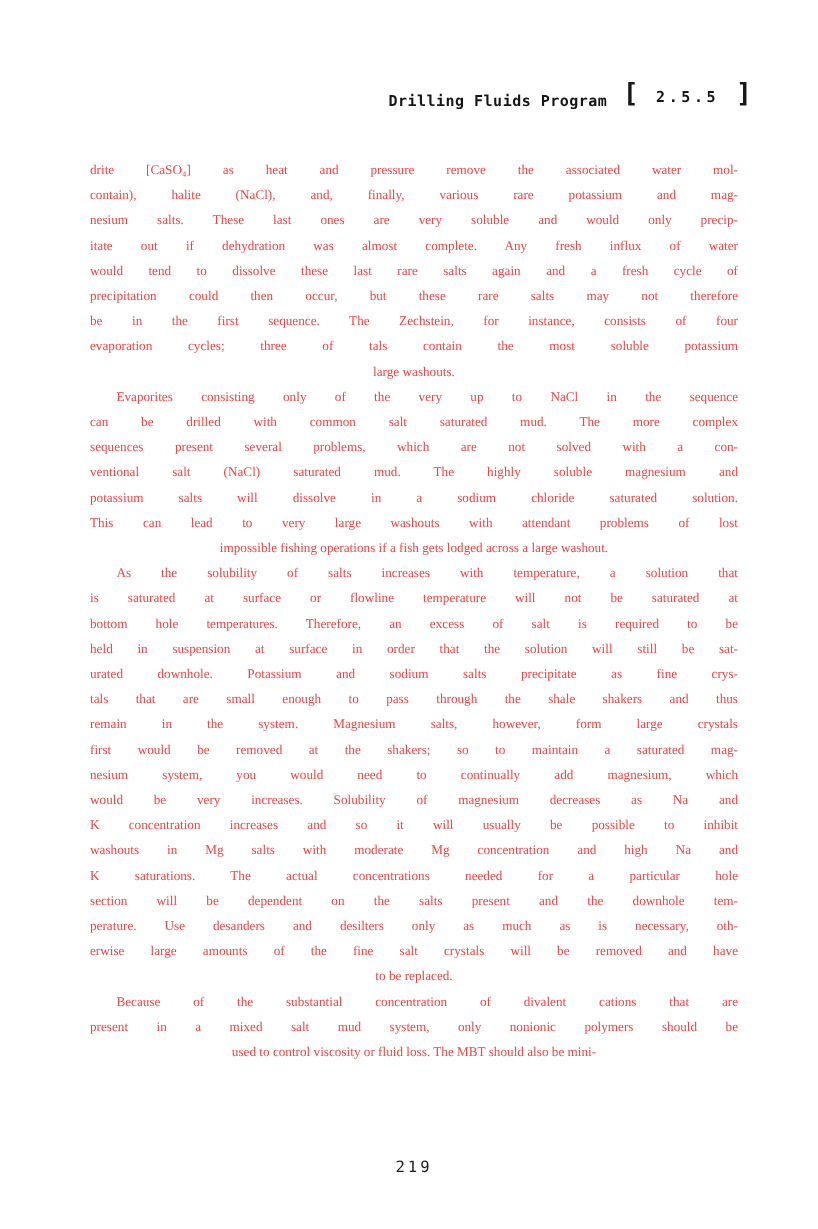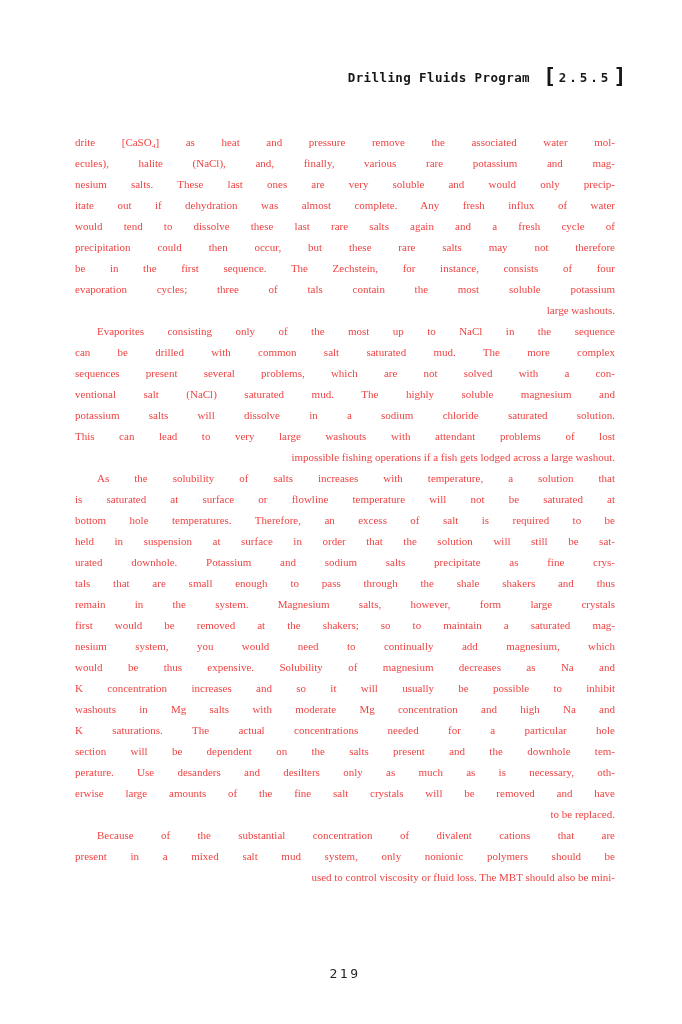--- a/index.html
+++ b/index.html
@@ -14,21 +14,21 @@
     overflow: hidden;
   }
 
   
   .running-header {
     position: absolute;
     top: 63px;
     right: 55px;
     height: 28px;
     display: flex;
-    align-items: center;
+    align-items: flex-end;
     font-family: "DejaVu Sans Mono", "Liberation Mono", monospace;
     font-weight: bold;
     font-size: 12.5px;
     letter-spacing: 0.4px;
     color: #171717;
     white-space: nowrap;
   }
   .rh-section {
     margin-left: 13px;
     display: flex;
@@ -36,21 +36,21 @@
   }
   .bracket {
     font-size: 22px;
     font-weight: 600;
     line-height: 1;
     position: relative;
     top: -1px;
   }
   .section-num {
     letter-spacing: 3px;
-    margin: 0 2px;
+    margin: 0 14px;
   }
 
   
   .body-text {
     position: absolute;
     left: 75px;
     top: 132px;
     width: 540px;
     font-size: 11px;
     line-height: 21px;
@@ -61,21 +61,21 @@
     height: 21px;
     overflow: hidden;
     text-align: justify;
   }
   .line::after {
     content: "";
     display: inline-block;
     width: 100%;
     height: 0;
   }
-  .line.last { text-align: right; }
+  .line.last { text-align: center; }
   .line.last::after { content: none; }
   .line.indent { text-indent: 22px; }
 
   
   .page-number {
     position: absolute;
     left: 75px;
     top: 966px;
     width: 540px;
     text-align: center;
@@ -94,45 +94,45 @@
     <span class="rh-title">Drilling Fluids Program</span>
     <span class="rh-section">
       <span class="bracket">[</span>
       <span class="section-num">2.5.5</span>
       <span class="bracket">]</span>
     </span>
   </div>
 
   <div class="body-text" id="body-text">
       <div class="line">drite [CaSO₄] as heat and pressure remove the associated water mol-</div>
-      <div class="line">ecules), halite (NaCl), and, finally, various rare potassium and mag-</div>
+      <div class="line">contain), halite (NaCl), and, finally, various rare potassium and mag-</div>
       <div class="line">nesium salts. These last ones are very soluble and would only precip-</div>
       <div class="line">itate out if dehydration was almost complete. Any fresh influx of water</div>
       <div class="line">would tend to dissolve these last rare salts again and a fresh cycle of</div>
       <div class="line">precipitation could then occur, but these rare salts may not therefore</div>
       <div class="line">be in the first sequence. The Zechstein, for instance, consists of four</div>
       <div class="line">evaporation cycles; three of tals contain the most soluble potassium</div>
       <div class="line last">large washouts.</div>
-      <div class="line indent">Evaporites consisting only of the most up to NaCl in the sequence</div>
+      <div class="line indent">Evaporites consisting only of the very up to NaCl in the sequence</div>
       <div class="line">can be drilled with common salt saturated mud. The more complex</div>
       <div class="line">sequences present several problems, which are not solved with a con-</div>
       <div class="line">ventional salt (NaCl) saturated mud. The highly soluble magnesium and</div>
       <div class="line">potassium salts will dissolve in a sodium chloride saturated solution.</div>
       <div class="line">This can lead to very large washouts with attendant problems of lost</div>
       <div class="line last">impossible fishing operations if a fish gets lodged across a large washout.</div>
       <div class="line indent">As the solubility of salts increases with temperature, a solution that</div>
       <div class="line">is saturated at surface or flowline temperature will not be saturated at</div>
       <div class="line">bottom hole temperatures. Therefore, an excess of salt is required to be</div>
       <div class="line">held in suspension at surface in order that the solution will still be sat-</div>
       <div class="line">urated downhole. Potassium and sodium salts precipitate as fine crys-</div>
       <div class="line">tals that are small enough to pass through the shale shakers and thus</div>
       <div class="line">remain in the system. Magnesium salts, however, form large crystals</div>
       <div class="line">first would be removed at the shakers; so to maintain a saturated mag-</div>
       <div class="line">nesium system, you would need to continually add magnesium, which</div>
-      <div class="line">would be thus expensive. Solubility of magnesium decreases as Na and</div>
+      <div class="line">would be very increases. Solubility of magnesium decreases as Na and</div>
       <div class="line">K concentration increases and so it will usually be possible to inhibit</div>
       <div class="line">washouts in Mg salts with moderate Mg concentration and high Na and</div>
       <div class="line">K saturations. The actual concentrations needed for a particular hole</div>
       <div class="line">section will be dependent on the salts present and the downhole tem-</div>
       <div class="line">perature. Use desanders and desilters only as much as is necessary, oth-</div>
       <div class="line">erwise large amounts of the fine salt crystals will be removed and have</div>
       <div class="line last">to be replaced.</div>
       <div class="line indent">Because of the substantial concentration of divalent cations that are</div>
       <div class="line">present in a mixed salt mud system, only nonionic polymers should be</div>
       <div class="line last">used to control viscosity or fluid loss. The MBT should also be mini-</div>

